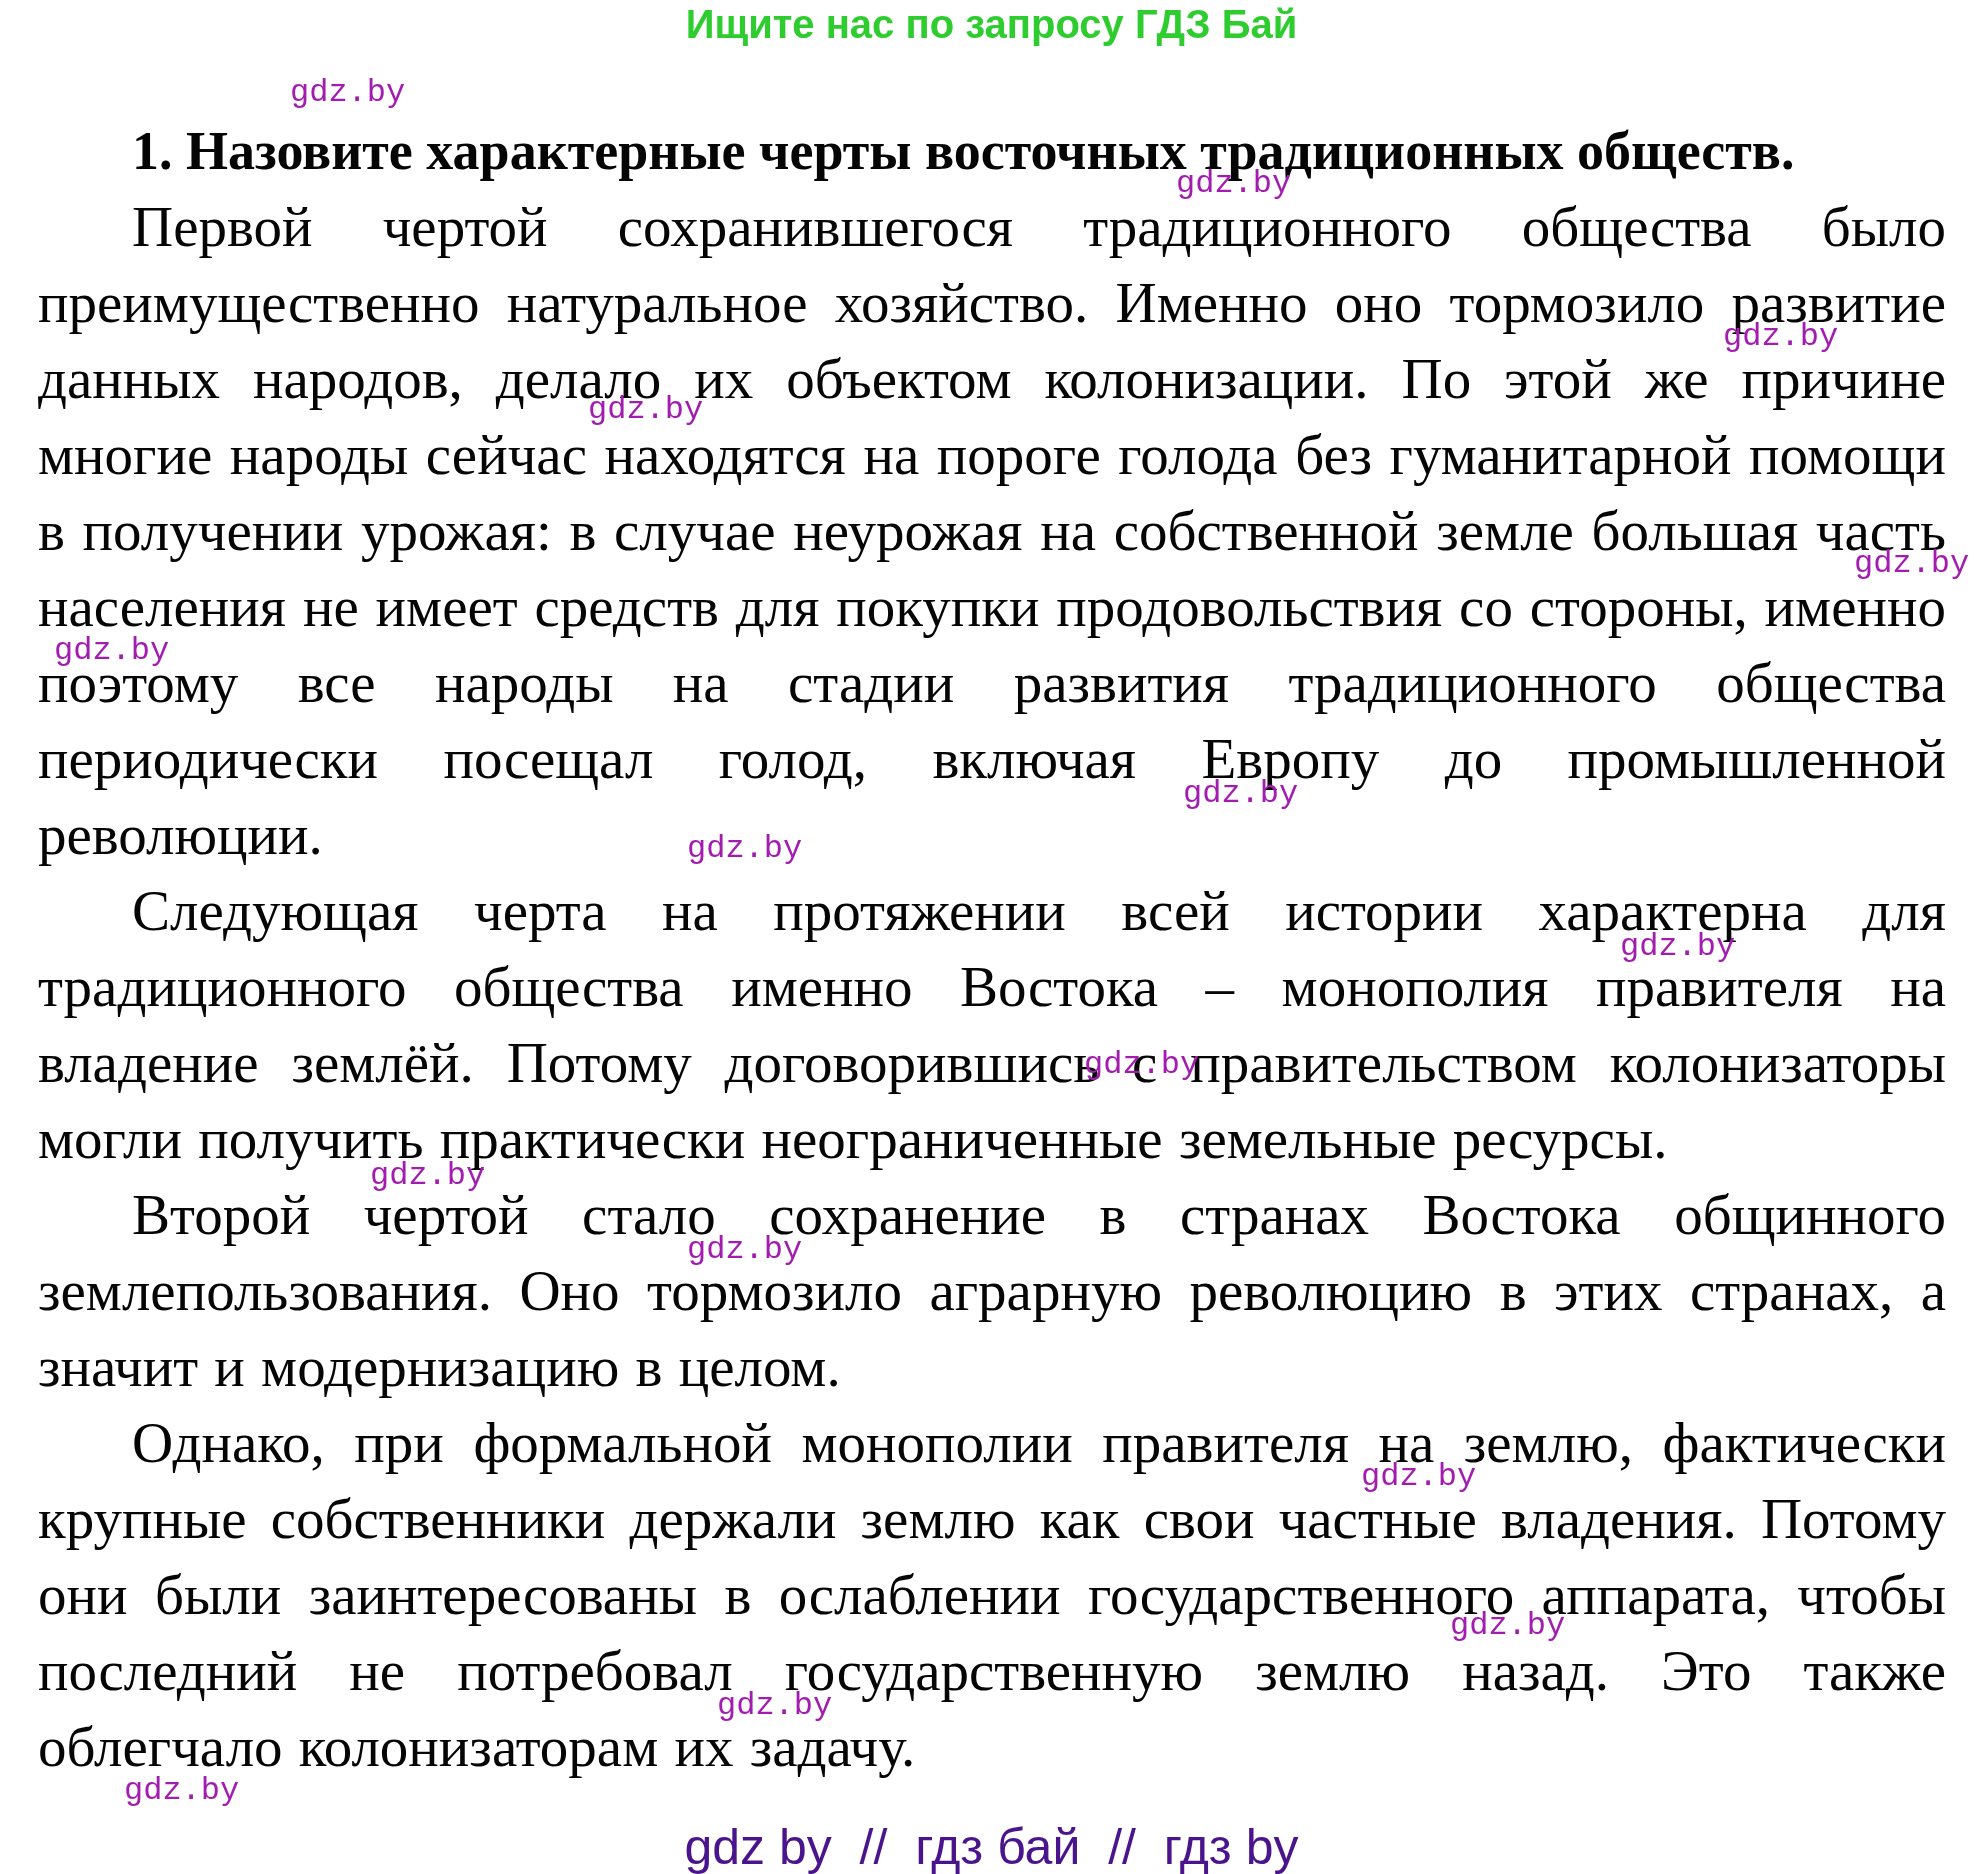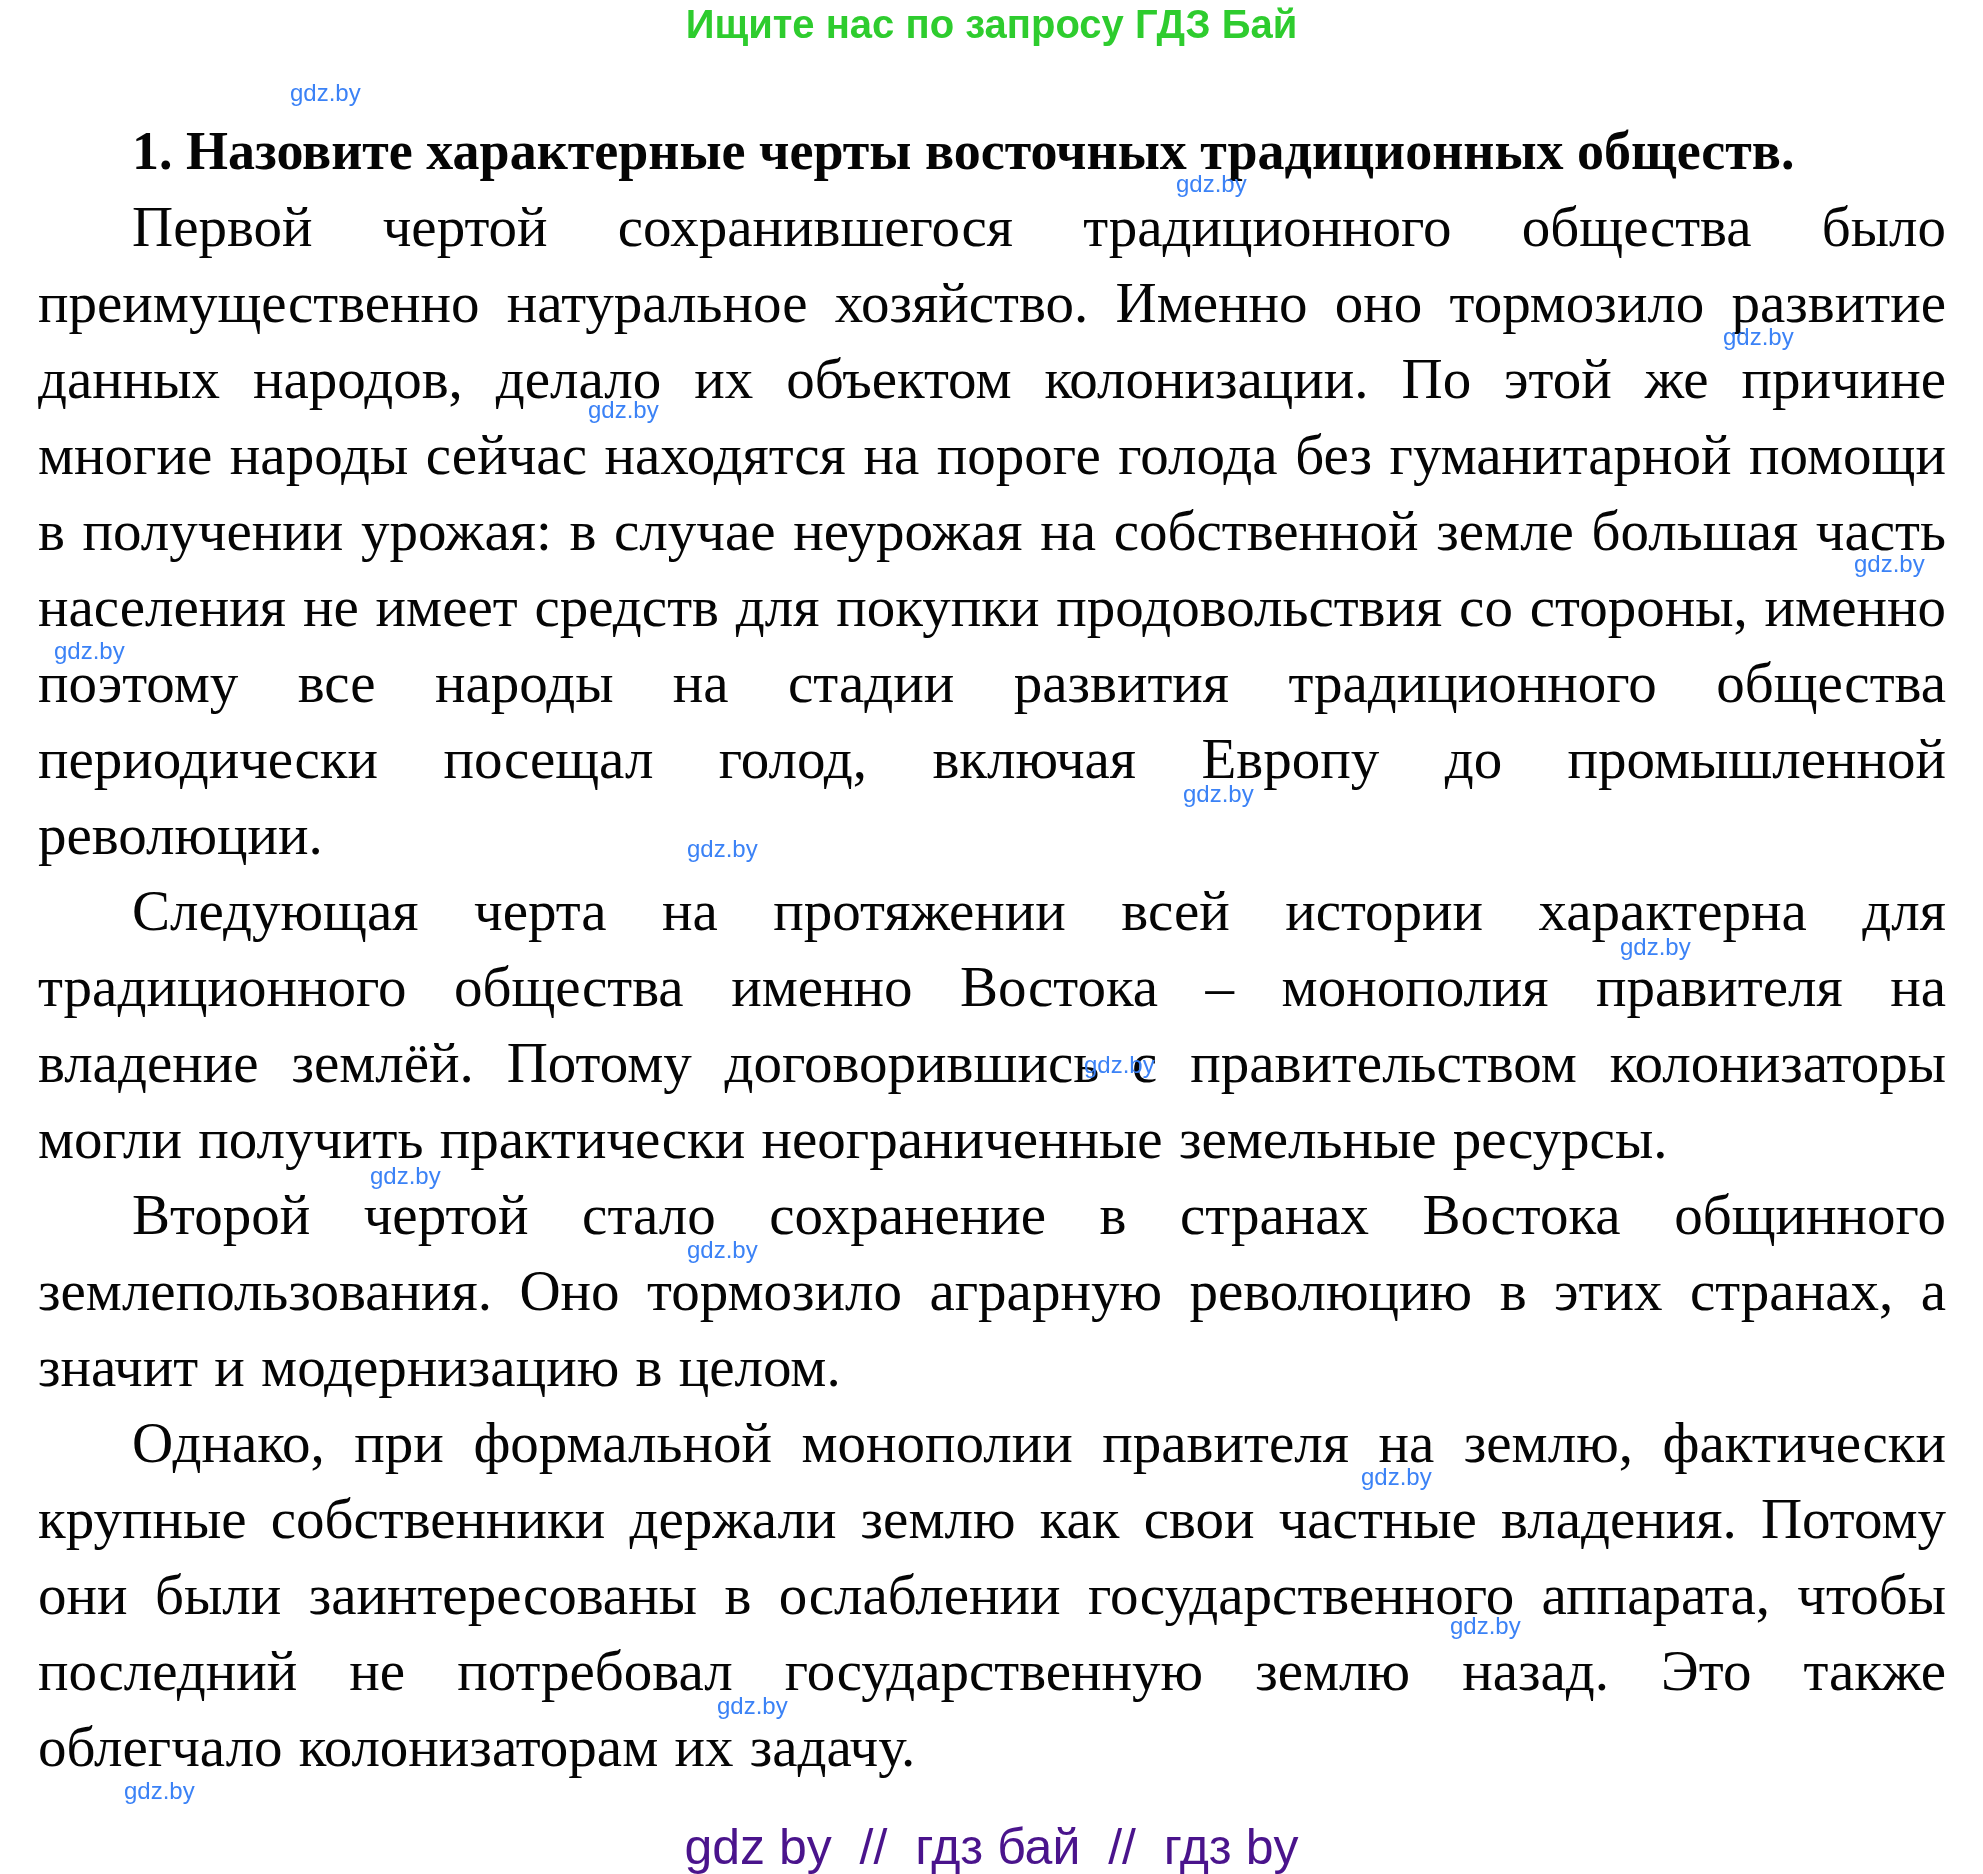--- a/index.html
+++ b/index.html
@@ -48,24 +48,24 @@
   }
   .doc p {
     margin: 0;
     text-align: justify;
     text-indent: 94px;
     word-spacing: 2px;
   }
   
   .wm {
     position: absolute;
-    font-family: Liberation Sans, sans-serif;
-    font-size: 24px;
+    font-family: Liberation Mono, monospace;
+    font-size: 32px;
     line-height: 28px;
-    color: #3b82f6;
+    color: #a21caf;
     white-space: nowrap;
   }
   
   .footer {
     position: absolute;
     top: 1818px;
     left: 0;
     width: 100%;
     text-align: center;
     font-family: "Liberation Sans", sans-serif;

